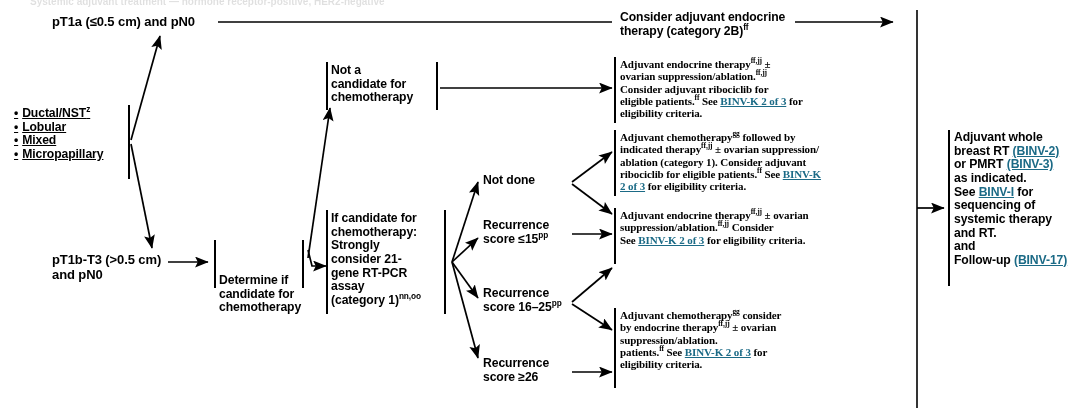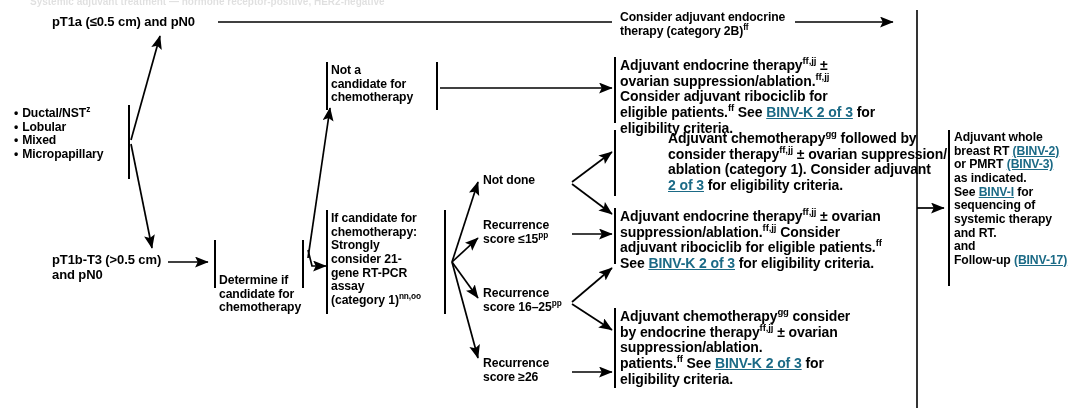--- a/index.html
+++ b/index.html
@@ -4,28 +4,28 @@
 <style>
   html,body{margin:0;padding:0;background:#ffffff;}
   body{
     width:1080px;height:412px;position:relative;overflow:hidden;
     font-family:"Liberation Sans","DejaVu Sans",sans-serif;
     color:#000000;
   }
   #canvas{position:absolute;left:0;top:0;width:1080px;height:400px;}
   #arrows{position:absolute;left:0;top:0;width:1080px;height:412px;pointer-events:none;}
   .node{position:absolute;font-weight:bold;line-height:1.12;letter-spacing:-0.1px;}
-  .t11{font-size:14px;}
+  .t11{font-size:11px;font-family:Liberation Serif, serif;}
   .t12{font-size:12.2px;}
   .t13{font-size:13px;padding-left:28px;}
   .bracket{position:absolute;border-left:2px solid #000;}
   .lnk{color:#1b6a86;text-decoration:underline;font-weight:bold;}
   sup{font-size:0.68em;vertical-align:super;line-height:0;font-weight:bold;}
   .bullets{margin:0;padding:0;list-style:none;}
-  .bullets li{white-space:nowrap;}
+  .bullets li{white-space:nowrap;text-decoration:underline;}
   .bullets li:before{content:"\2022";margin-right:4px;}
   .topstrip{position:absolute;left:0;top:0;width:1080px;height:8px;overflow:hidden;opacity:.12;}
   .topstrip span{position:absolute;font-size:10px;font-weight:bold;white-space:nowrap;top:-4px;left:30px;}
 </style>
 </head>
 <body>
 
 <div id="canvas">
 
   <div class="topstrip">
@@ -153,32 +153,32 @@
   <div class="bracket" style="left:614px;top:57px;height:66px;"></div>
   <div class="node t11" style="left:620px;top:58px;width:296px;">
     <div><span>Adjuvant endocrine therapy</span><sup>ff,jj</sup><span> ±</span></div>
     <div><span>ovarian suppression/ablation.</span><sup>ff,jj</sup></div>
     <div>Consider adjuvant ribociclib for</div>
     <div><span>eligible patients.</span><sup>ff</sup><span> See </span><a class="lnk" href="#">BINV-K 2 of 3</a><span> for</span></div>
     <div>eligibility criteria.</div>
   </div>
 
   <div class="bracket" style="left:614px;top:130px;height:66px;"></div>
-  <div class="node t11" style="left:620px;top:131px;width:300px;margin-left:48px;">
+  <div class="node t11" style="left:620px;top:131px;width:300px;">
     <div><span>Adjuvant chemotherapy</span><sup>gg</sup><span> followed by</span></div>
-    <div><span>consider therapy</span><sup>ff,jj</sup><span> ± ovarian suppression/</span></div>
+    <div><span>indicated therapy</span><sup>ff,jj</sup><span> ± ovarian suppression/</span></div>
     <div>ablation (category 1). Consider adjuvant</div>
+    <div><span>ribociclib for eligible patients.</span><sup>ff</sup><span> See </span><a class="lnk" href="#">BINV-K</a></div>
     <div><a class="lnk" href="#">2 of 3</a><span> for eligibility criteria.</span></div>
   </div>
 
   <div class="bracket" style="left:614px;top:208px;height:56px;"></div>
   <div class="node t11" style="left:620px;top:209px;width:300px;">
     <div><span>Adjuvant endocrine therapy</span><sup>ff,jj</sup><span> ± ovarian</span></div>
     <div><span>suppression/ablation.</span><sup>ff,jj</sup><span> Consider</span></div>
-    <div><span>adjuvant ribociclib for eligible patients.</span><sup>ff</sup></div>
     <div><span>See </span><a class="lnk" href="#">BINV-K 2 of 3</a><span> for eligibility criteria.</span></div>
   </div>
 
   <div class="bracket" style="left:614px;top:308px;height:80px;"></div>
   <div class="node t11" style="left:620px;top:309px;width:300px;">
     <div><span>Adjuvant chemotherapy</span><sup>gg</sup><span> consider</span></div>
     <div><span>by endocrine therapy</span><sup>ff,jj</sup><span> ± ovarian</span></div>
     <div>suppression/ablation.</div>
     <div><span>patients.</span><sup>ff</sup><span> See </span><a class="lnk" href="#">BINV-K 2 of 3</a><span> for</span></div>
     <div>eligibility criteria.</div>

